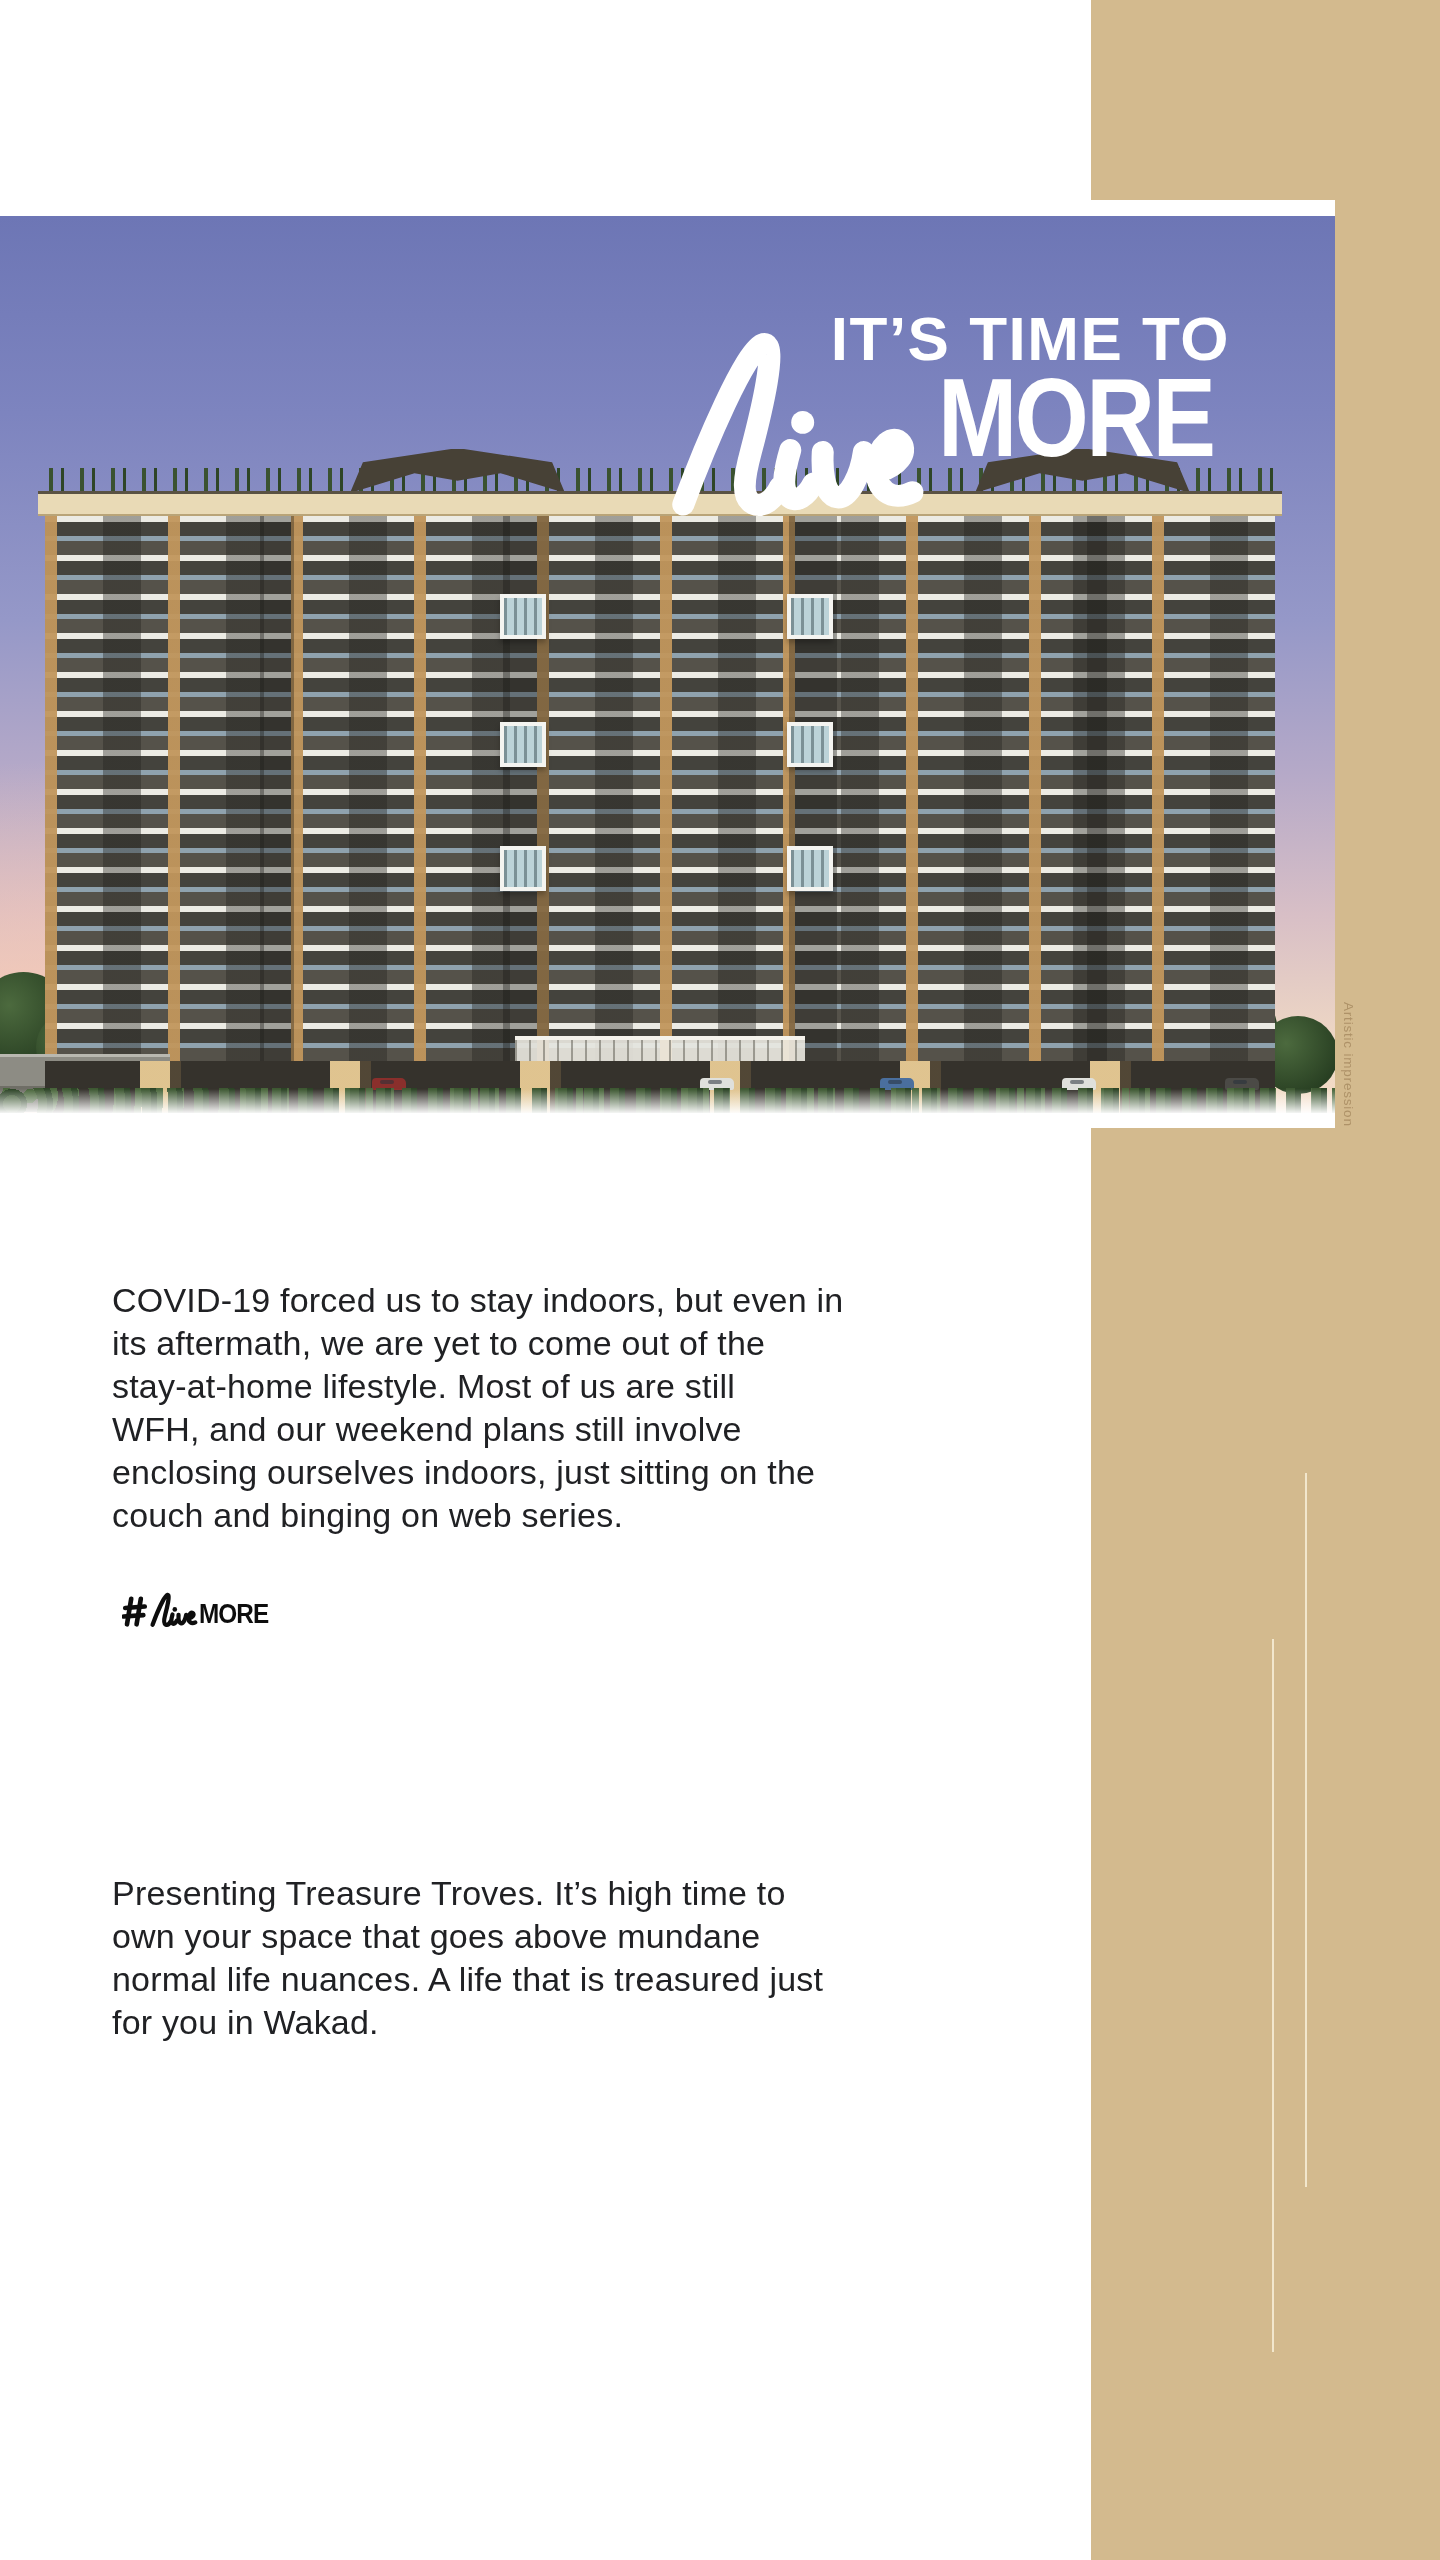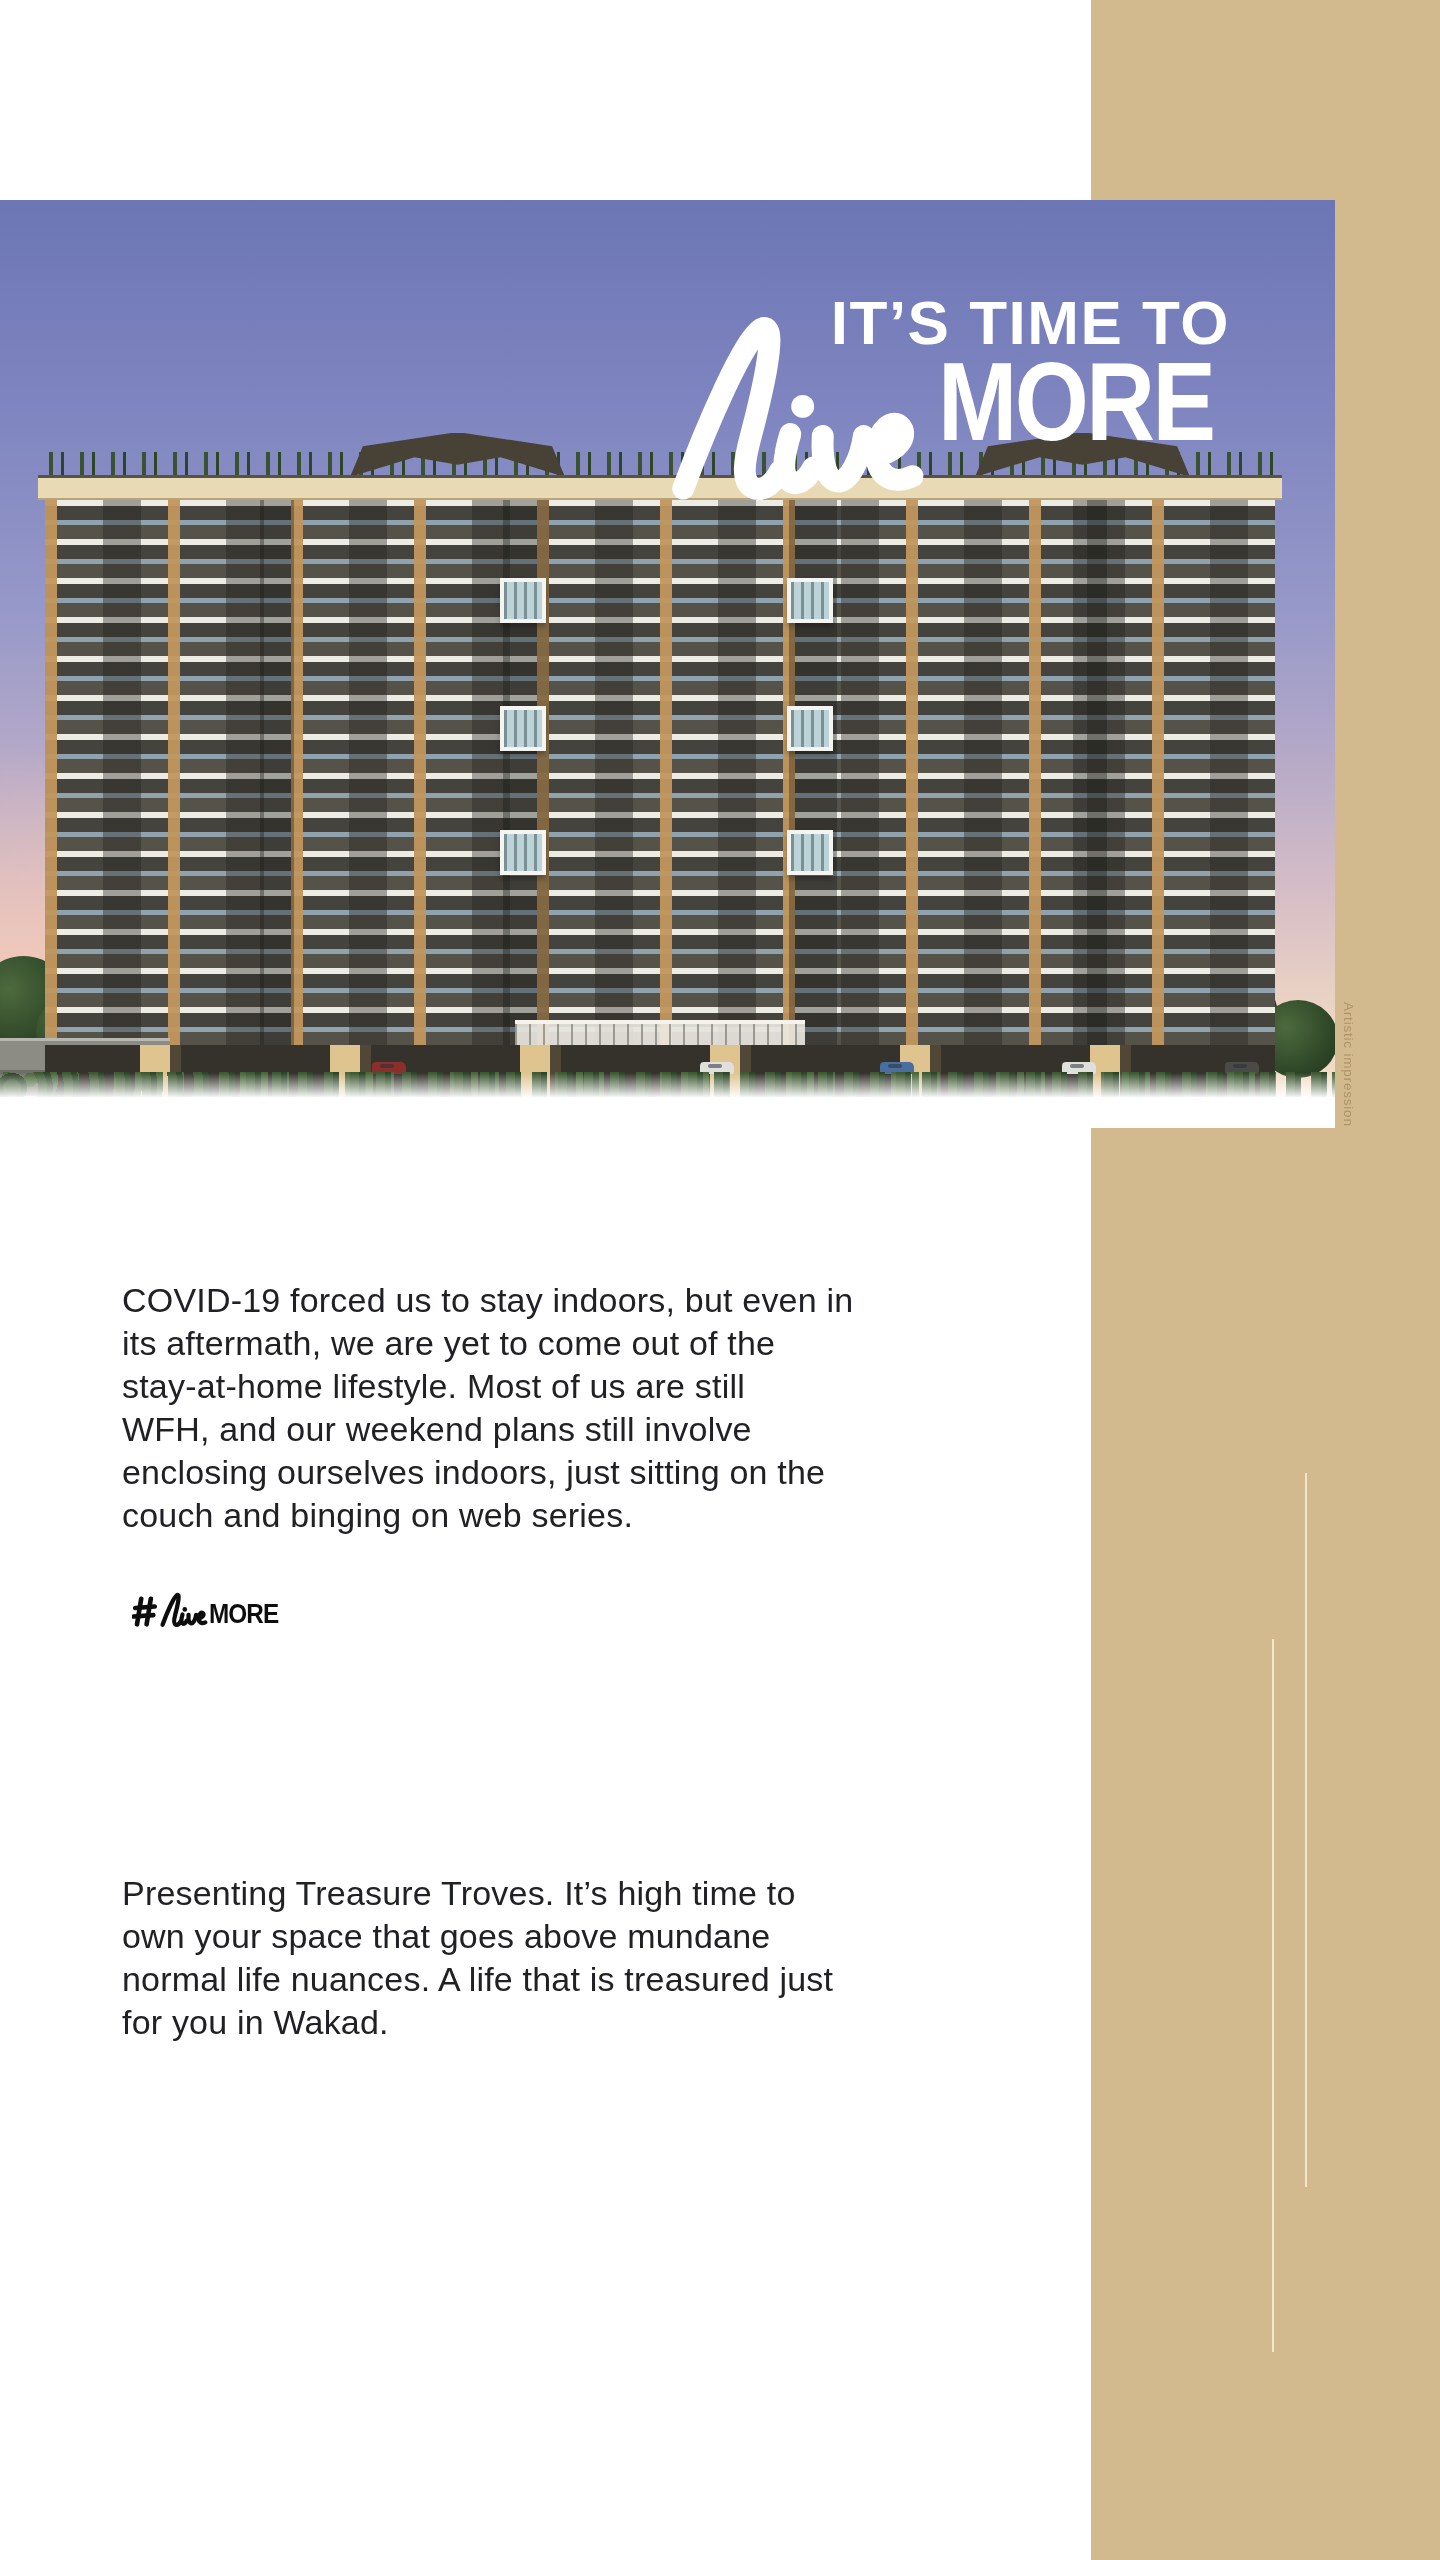--- a/index.html
+++ b/index.html
@@ -27,21 +27,21 @@
     font-size:13.5px;letter-spacing:.8px;color:#ae9268;
     white-space:nowrap;
   }
 
   
   .photo{
     position:absolute;left:0;top:200px;width:1335px;height:928px;
     background:#ffffff;z-index:2;
   }
   .render{
-    position:absolute;left:0;top:0;width:1335px;height:897px;overflow:hidden;
+    position:absolute;left:0;top:16px;width:1335px;height:897px;overflow:hidden;
     background:linear-gradient(180deg,
       #6d76b5 0%, #7d84bf 22%, #9598c8 45%, #b5a9c8 62%,
       #d8bfc6 78%, #eed7c4 92%, #f4ddc6 100%);
   }
   .render .pink-glow{
     position:absolute;left:-120px;bottom:-40px;width:560px;height:420px;
     background:radial-gradient(ellipse at 30% 80%, rgba(248,198,178,.85) 0%, rgba(248,198,178,0) 65%);
   }
 
   
@@ -164,21 +164,21 @@
   .hero-more{
     position:absolute;left:938px;top:146px;
     color:#fff;font-weight:bold;font-size:112px;line-height:1;
     letter-spacing:-3px;transform:scaleX(.85);transform-origin:left top;
     white-space:nowrap;
   }
   .hero-script{position:absolute;left:662px;top:86px;width:268px;height:258px;}
 
   
   .copy{
-    position:absolute;left:122px;width:900px;z-index:3;
+    position:absolute;left:112px;width:900px;z-index:3;
     color:#202124;font-size:34px;line-height:43px;letter-spacing:.2px;
     white-space:pre-line;
   }
   .copy.p1{top:1245px;}
   .copy.p2{top:1553px;}
   .copy.p3{top:1838px;}
 
   .hashlogo{
     display:inline-flex;align-items:flex-end;vertical-align:-10px;
     height:48px;margin-left:10px;white-space:nowrap;

